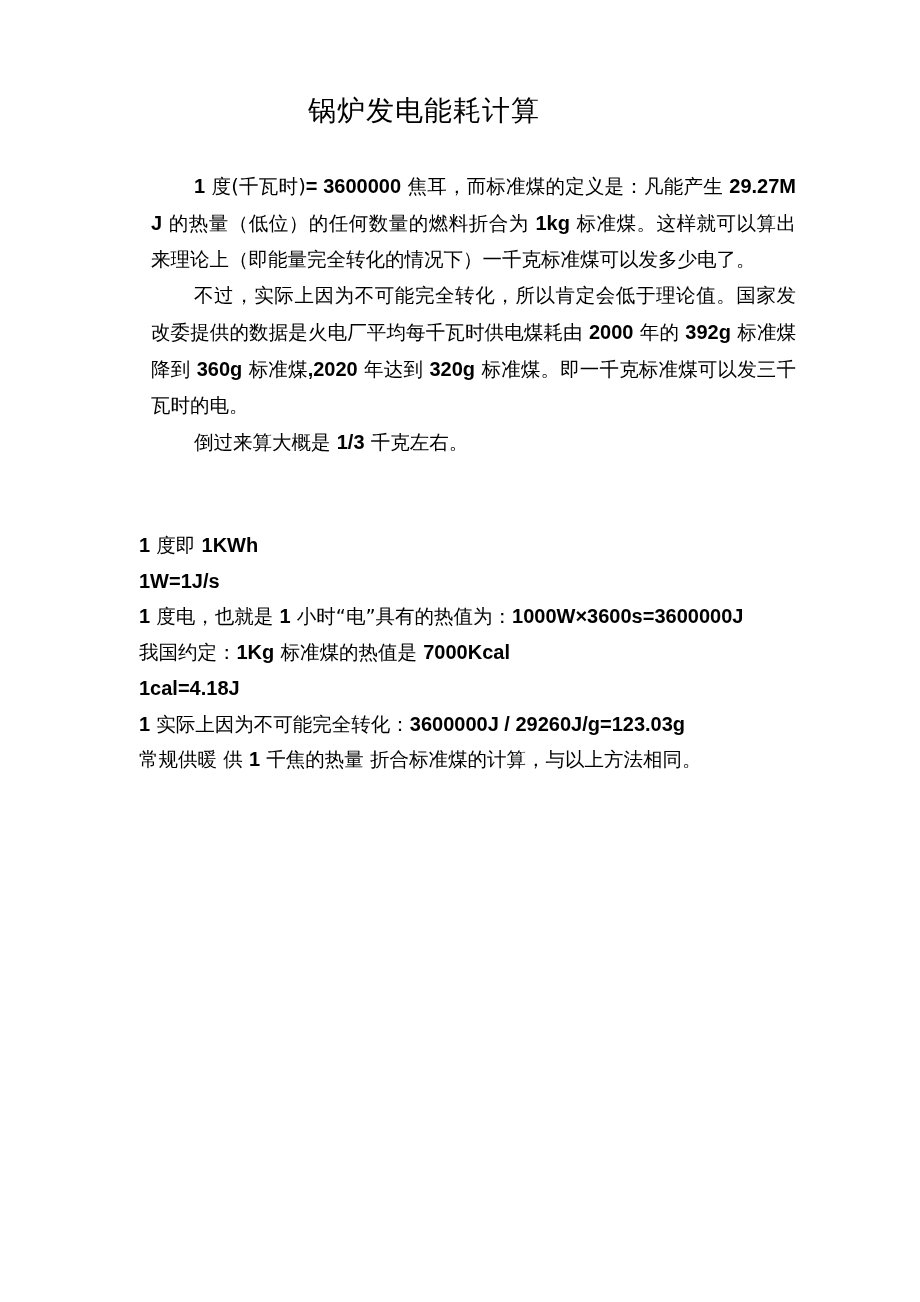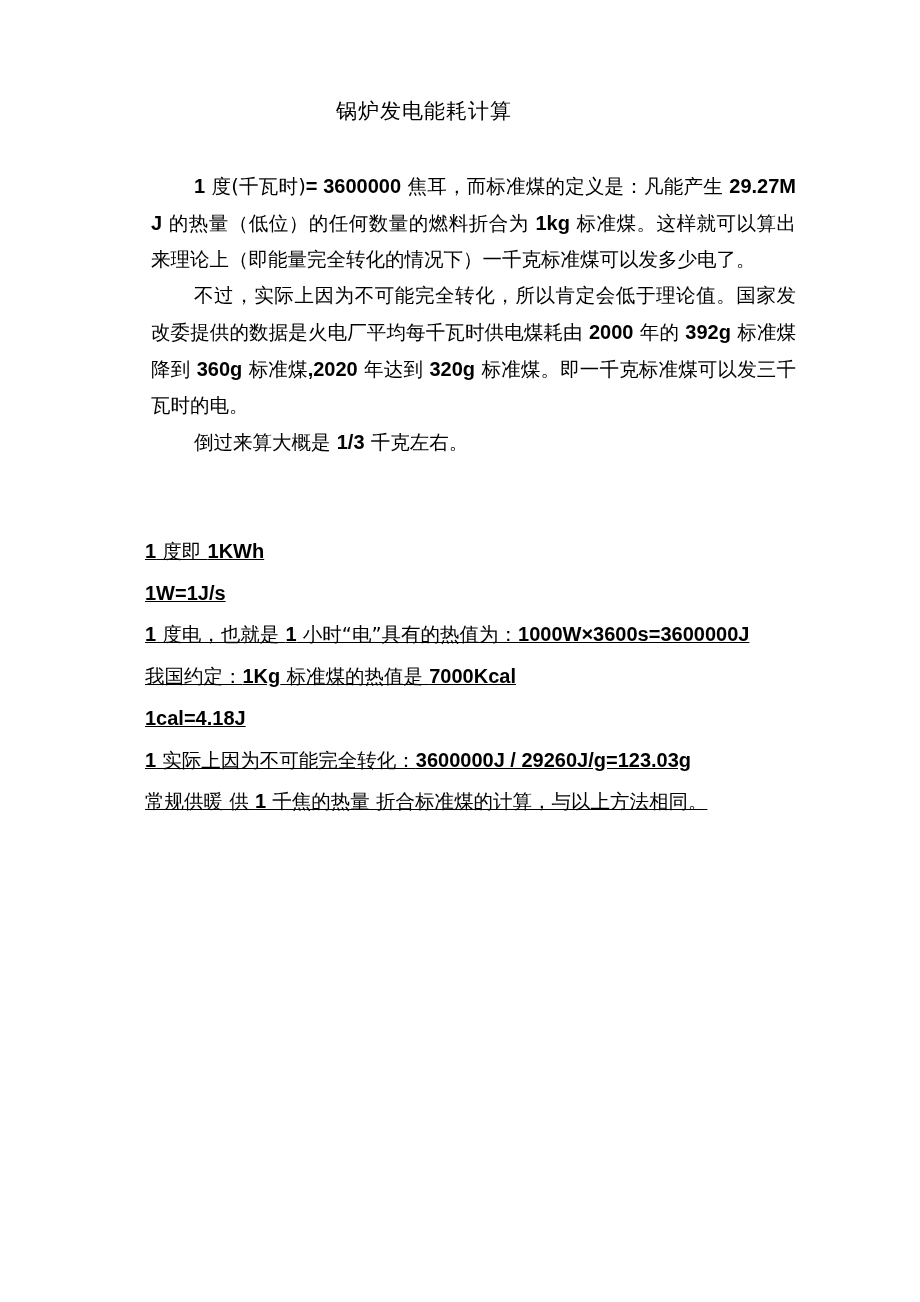--- a/index.html
+++ b/index.html
@@ -1,26 +1,26 @@
 <!DOCTYPE html>
 <html><head>
   <meta charset="utf-8">
   <style>
     html, body { margin: 0; padding: 0; background: #ffffff; }
     body { width: 920px; height: 1302px; position: relative; overflow: hidden;
            font-family: "DejaVu Sans", "Liberation Sans", sans-serif; color: #000; }
     .page { position: absolute; left: 0; top: 0; width: 920px; height: 1302px; background: #fff; }
     .title { position: absolute; top: 96px; left: 0; width: 848px; text-align: center;
-             font-size: 21px; line-height: 30px; letter-spacing: 1px; }
+             font-size: 28px; line-height: 30px; letter-spacing: 1px; }
     .body { position: absolute; left: 151px; width: 645px; top: 168px; }
     .para { font-size: 19.5px; line-height: 36px; margin: 0; text-indent: 43px;
             text-align: justify; word-break: break-all; }
     .para b, .line b { font-family: "Liberation Sans", sans-serif; font-weight: bold; font-size: 20px; }
     .calc { position: absolute; left: 139px; width: 660px; top: 528px; }
-    .line { font-size: 19.5px; line-height: 35.7px; margin: 6px; white-space: nowrap; text-decoration: underline; }
+    .line { font-size: 19.5px; line-height: 35.7px; margin: 0; white-space: nowrap; }
   </style>
 </head>
 <body>
 
 <div class="page">
   <div class="title">锅炉发电能耗计算</div>
 
   <div class="body">
     <p class="para"><b>1</b><span> 度(千瓦时)</span><b>= 3600000</b><span> 焦耳，而标准煤的定义是：凡能产生 </span><b>29.27MJ</b><span> 的热量（低位）的任何数量的燃料折合为 </span><b>1kg</b><span> 标准煤。这样就可以算出来理论上（即能量完全转化的情况下）一千克标准煤可以发多少电了。</span></p>
     <p class="para"><span>不过，实际上因为不可能完全转化，所以肯定会低于理论值。国家发改委提供的数据是火电厂平均每千瓦时供电煤耗由 </span><b>2000</b><span> 年的 </span><b>392g</b><span> 标准煤降到 </span><b>360g</b><span> 标准煤</span><b>,2020</b><span> 年达到 </span><b>320g</b><span> 标准煤。即一千克标准煤可以发三千瓦时的电。</span></p>

